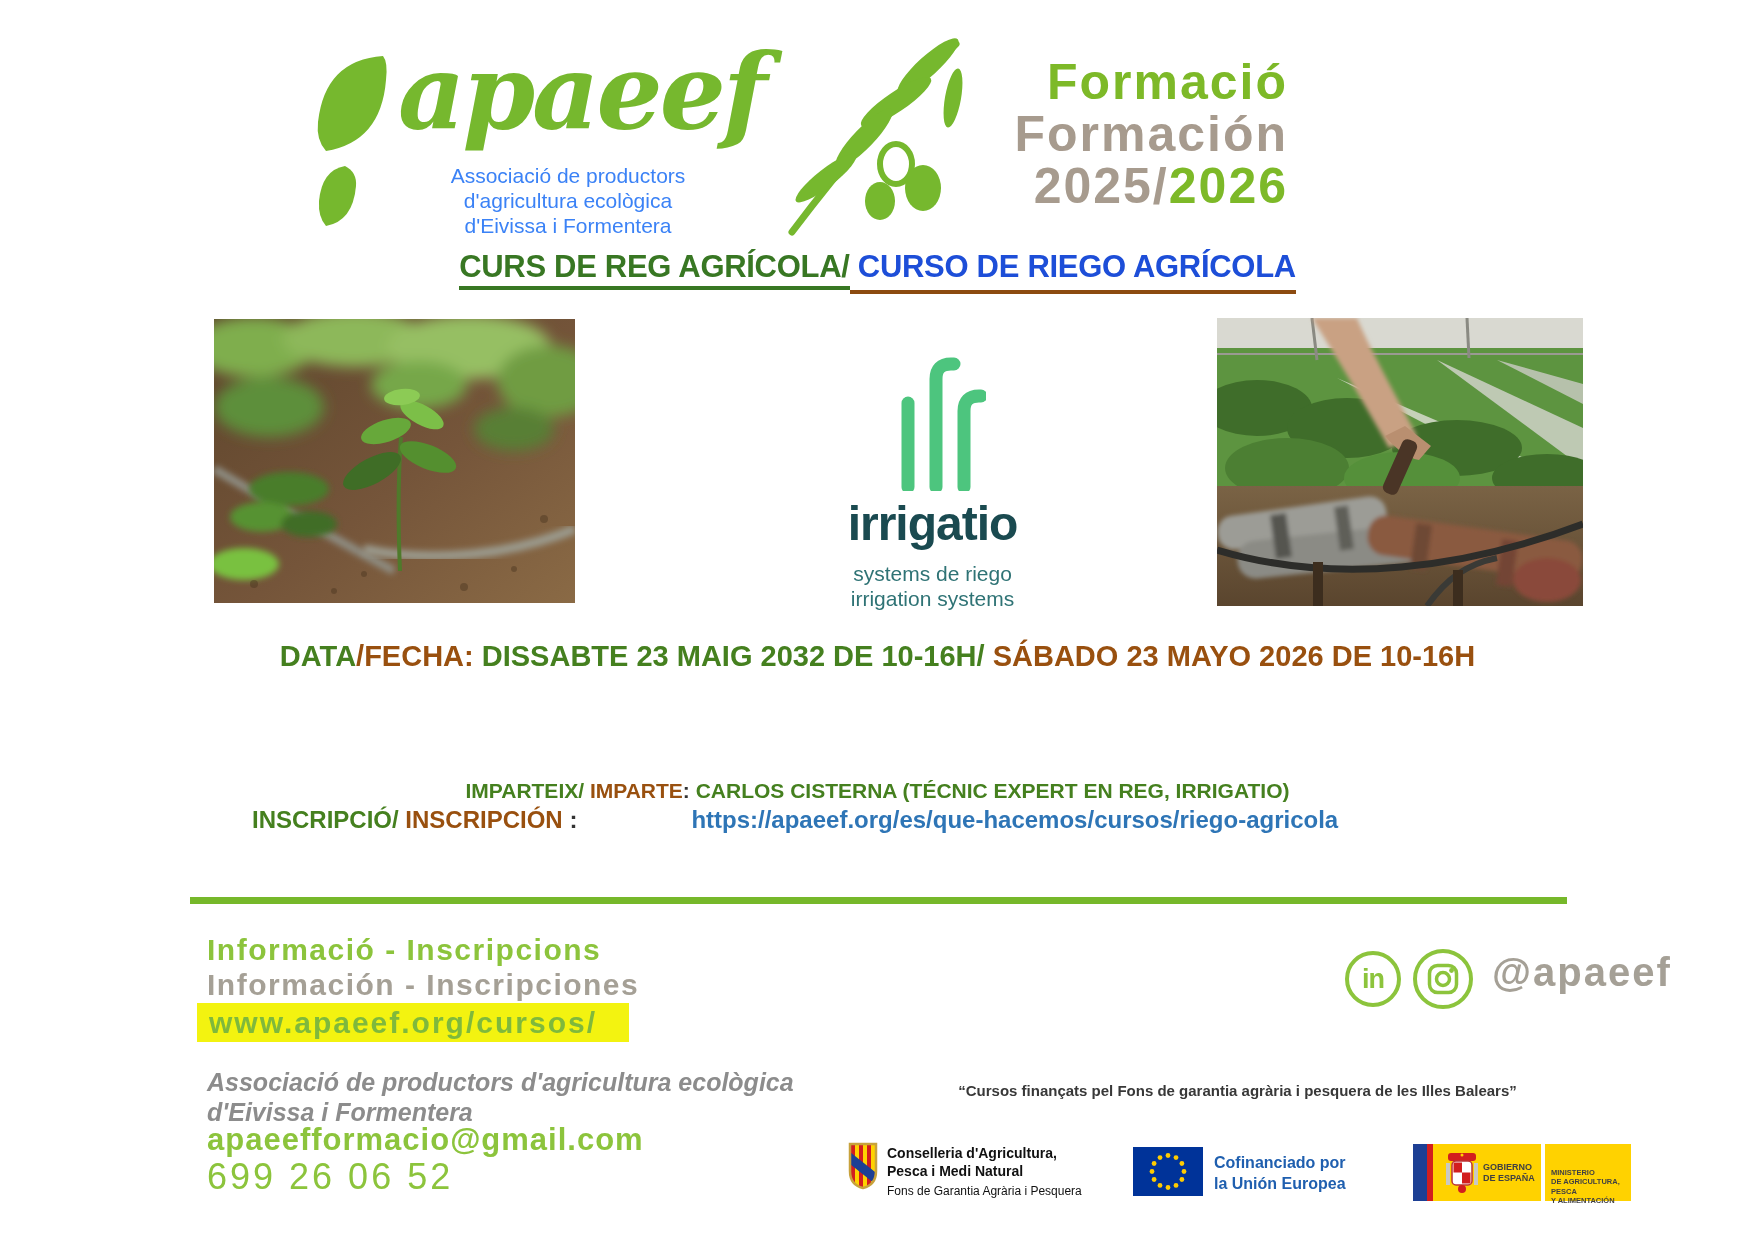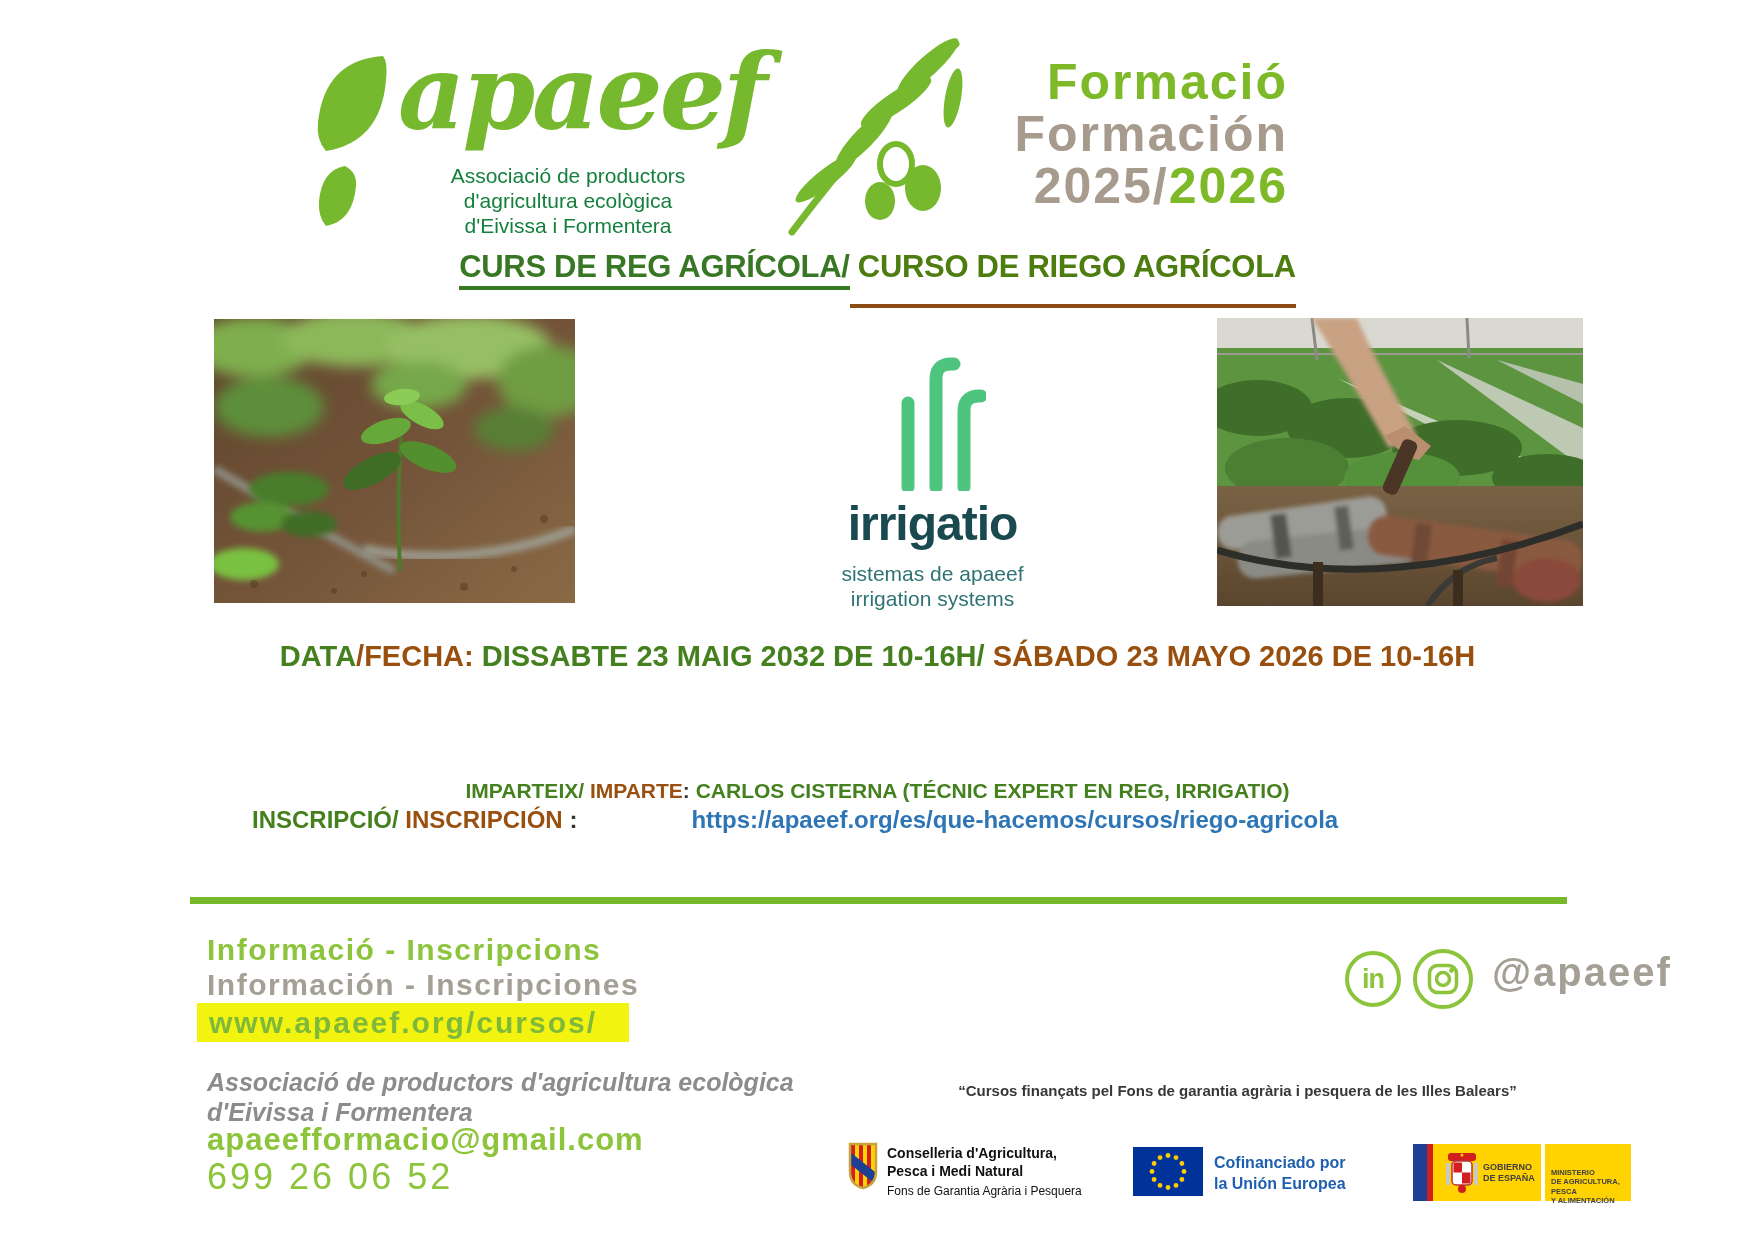--- a/index.html
+++ b/index.html
@@ -10,36 +10,36 @@
   .abs { position:absolute; }
 
   
   .apaeef-wordmark {
     left:398px; top:28px; font-family:"DejaVu Serif", serif;
     font-style:italic; font-weight:bold; font-size:104px; line-height:130px;
     color:#76B82E; letter-spacing:-3px;
   }
   .apaeef-tagline {
     left:418px; top:163px; width:300px; text-align:center;
-    font-size:21px; line-height:25px; color:#15803d;
+    font-size:21px; line-height:25px; color:#3b82f6;
   }
   .program {
     left:940px; top:56px; width:348px; text-align:right;
     font-weight:bold; font-size:50px; line-height:52px; letter-spacing:2px;
   }
   .program .ca { color:#7DB928; }
   .program .es { color:#A79B8E; }
 
   
   .course-title {
     left:0; top:249px; width:1755px; text-align:center;
     font-size:31px; font-weight:bold; white-space:pre; letter-spacing:-0.3px;
   }
   .course-title .cat { color:#387723; border-bottom:4px solid #387723; padding-bottom:2px; }
-  .course-title .esp { color:#4d7c0f; border-bottom:4px solid #8C4B10; padding-bottom:20px; }
+  .course-title .esp { color:#1d4ed8; border-bottom:4px solid #8C4B10; padding-bottom:6px; }
 
   
   .photo { overflow:hidden; }
   .photo svg { display:block; }
 
   
   .irr-word {
     left:805px; top:496px; width:255px; text-align:center;
     font-weight:bold; font-size:48px; letter-spacing:-1px; color:#1A4A50;
   }
@@ -186,21 +186,21 @@
   </div>
 
   <svg class="abs" style="left:898px; top:357px;" width="88" height="134" viewBox="0 0 88 134">
     <g stroke="#4DC57E" stroke-width="13" fill="none" stroke-linecap="round">
       <path d="M10,130 L10,46"></path>
       <path d="M38,130 L38,22 Q38,7 53,7 L56,7"></path>
       <path d="M66,130 L66,54 Q66,39 81,39 L83,39"></path>
     </g>
   </svg>
   <div class="abs irr-word">irrigatio</div>
-  <div class="abs irr-tag" style="top:562px;">sistemas de apaeef</div>
+  <div class="abs irr-tag" style="top:562px;">systems de riego</div>
   <div class="abs irr-tag" style="top:587px;">irrigation systems</div>
 
   <div class="abs photo" style="left:1217px; top:318px; width:366px; height:288px;">
     <svg width="366" height="288" viewBox="0 0 366 288" preserveAspectRatio="none">
       <defs>
         <linearGradient id="dirt2" x1="0" y1="0" x2="0" y2="1">
           <stop offset="0" stop-color="#7a6345"></stop>
           <stop offset="1" stop-color="#5a452e"></stop>
         </linearGradient>
         <filter id="blurC">

